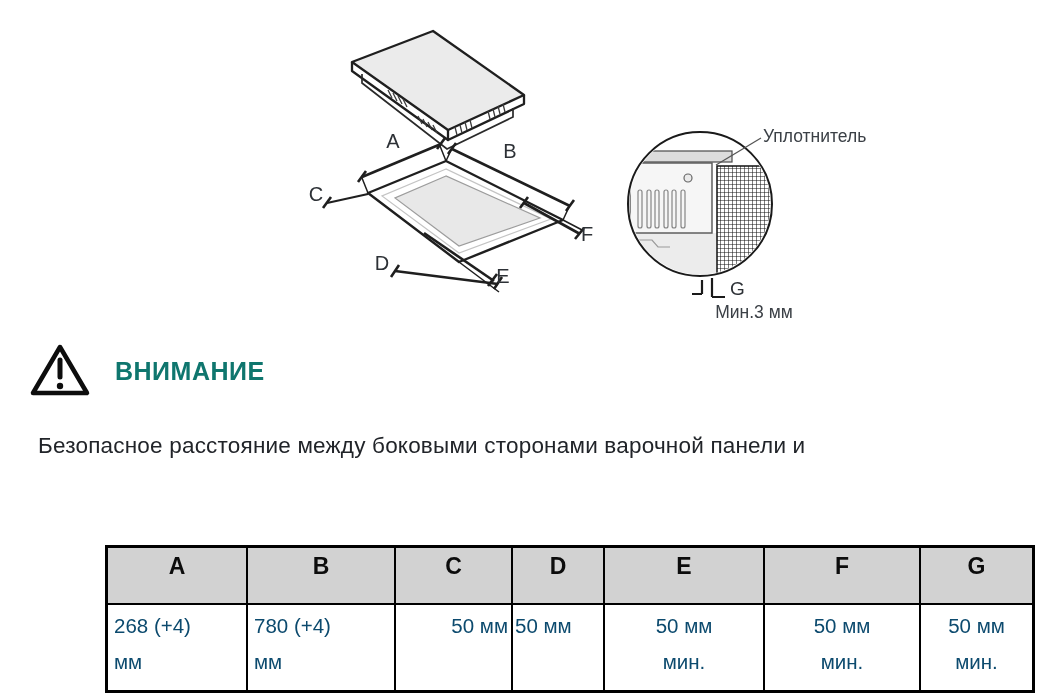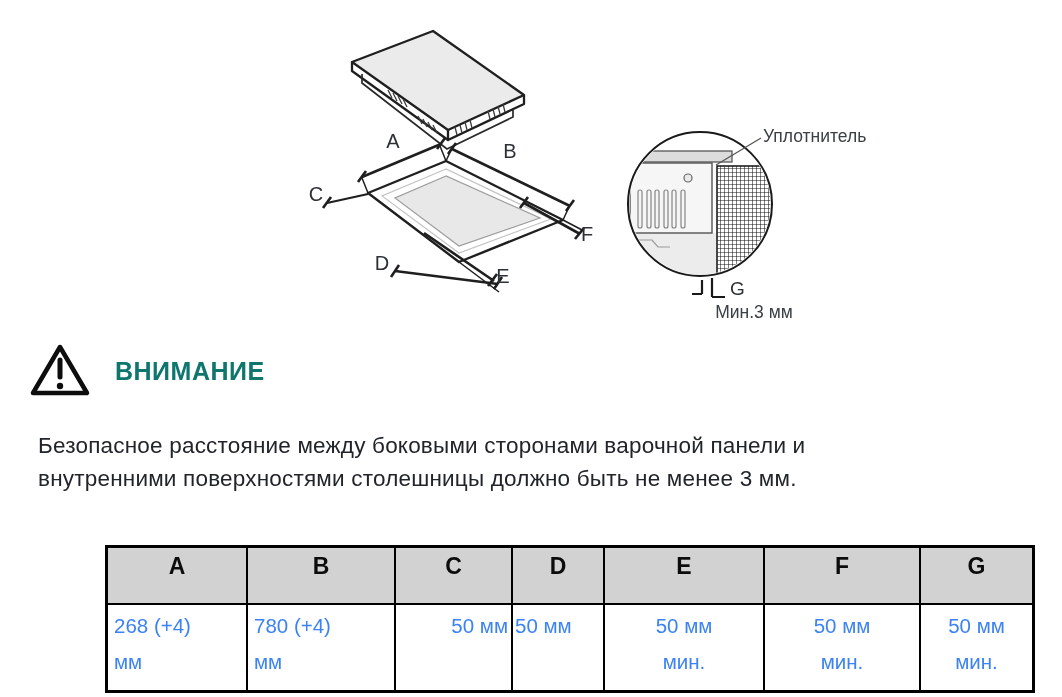--- a/index.html
+++ b/index.html
@@ -30,21 +30,21 @@
     border:3px solid #000;
     font-family:"Liberation Sans", sans-serif;
   }
   #dim-table th,#dim-table td{border:2px solid #000;margin:0;}
   #dim-table th{
     background:#d2d2d2;height:49px;vertical-align:top;padding-top:5px;
     font-size:23px;font-weight:bold;color:#0c0c0c;text-align:center;
   }
   #dim-table td{
     height:81px;vertical-align:top;padding-top:3px;
-    font-size:20.5px;line-height:36px;color:#3b82f6;background:#fff;
+    font-size:20.5px;line-height:36px;color:#0c4a6e;background:#fff;
   }
   td.al{text-align:left;padding-left:6px;}
   td.ar{text-align:right;padding-right:3px;}
   td.al2{text-align:left;padding-left:2px;}
   td.ac{text-align:center;}
   .c-a{width:131px}.c-b{width:139px}.c-c{width:111px}.c-d{width:87px}
   .c-e{width:156px}.c-f{width:152px}.c-g{width:109px}
   .vline{display:block;}
 </style>
 </head>
@@ -132,21 +132,20 @@
 
   <svg id="warning-icon" width="64" height="56" viewBox="0 0 64 56">
     <path d="M32 4 L59 50 L5 50 Z" fill="none" stroke="#0d0d0d" stroke-width="4.5" stroke-linejoin="round"></path>
     <line x1="32" y1="17" x2="32" y2="34" stroke="#0d0d0d" stroke-width="5" stroke-linecap="round"></line>
     <circle cx="32" cy="43" r="3.2" fill="#0d0d0d"></circle>
   </svg>
   <div id="warning-title">ВНИМАНИЕ</div>
 
   <div id="safety-paragraph">
     <div>Безопасное расстояние между боковыми сторонами варочной панели и</div>
-    <div>внутренними поверхностями столешницы должно быть не менее 3 мм.</div>
   </div>
 
   <table id="dim-table">
     <thead>
       <tr>
         <th class="c-a">A</th>
         <th class="c-b">B</th>
         <th class="c-c">C</th>
         <th class="c-d">D</th>
         <th class="c-e">E</th>

